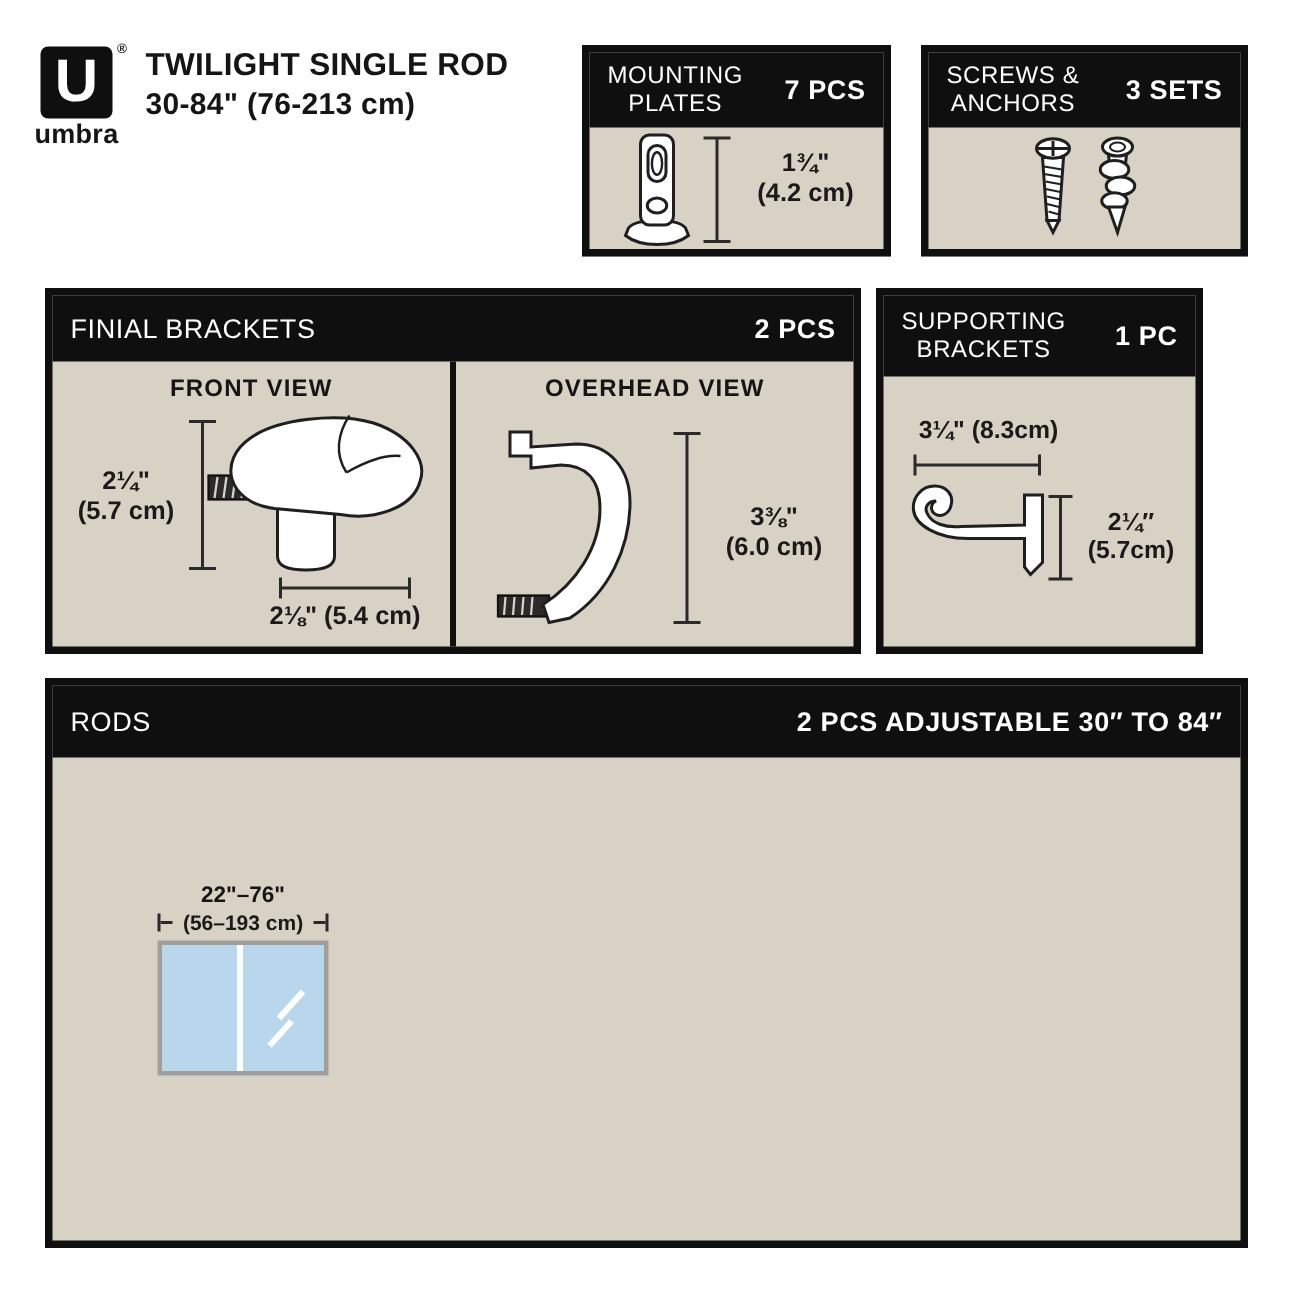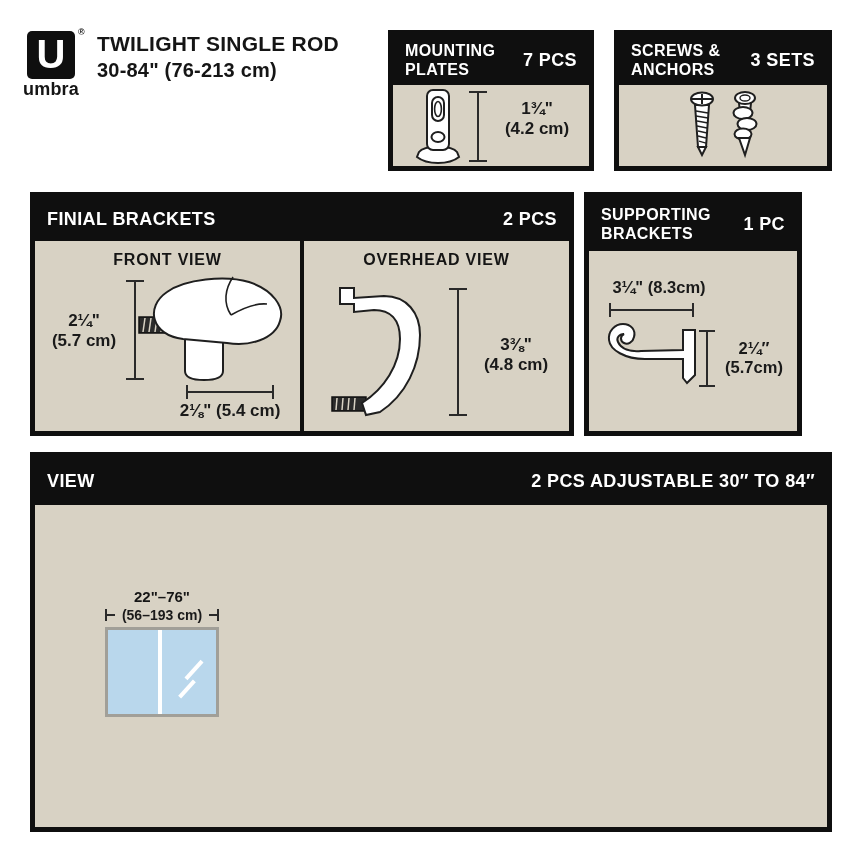--- a/index.html
+++ b/index.html
@@ -15,21 +15,21 @@
   .reg-mark{position:absolute;left:78px;top:27px;font-size:9px;font-weight:700;color:#222;}
   .logo-word{position:absolute;left:20px;top:79px;width:62px;text-align:center;
     font-size:18px;font-weight:700;letter-spacing:0.2px;}
   .brand-title{position:absolute;left:97px;top:31px;font-weight:700;letter-spacing:0.2px;}
   .brand-title .t1{font-size:21px;line-height:25px;}
   .brand-title .t2{font-size:20px;line-height:25px;margin-top:2px;}
   
   .box{position:absolute;background:#d8d2c4;border:5px solid #0f0f0f;box-sizing:border-box;}
   .box-header{background:#0f0f0f;color:#ffffff;display:flex;align-items:center;
     justify-content:space-between;padding:0 12px;box-sizing:border-box;}
-  .hdr-title{font-weight:700;letter-spacing:0.4px;line-height:19px;}
+  .hdr-title{font-weight:400;letter-spacing:0.4px;line-height:19px;text-align:center;}
   .hdr-title.single{font-size:18px;}
   .hdr-title.double{font-size:16px;}
   .hdr-qty{font-weight:700;font-size:18px;letter-spacing:0.4px;white-space:nowrap;}
   .box-body{position:relative;}
   
   .dim-label{position:absolute;font-weight:700;color:#1a1a1a;text-align:center;line-height:20px;}
   
   .dimrow{display:flex;align-items:center;}
   .dimrow .tick{width:2px;background:#2a2a2a;flex:0 0 auto;}
   .dimrow .seg{flex:1 1 auto;height:2px;background:#2a2a2a;}
@@ -211,21 +211,21 @@
           <path d="M36,15 L50,15 L50,25 L80,23 C103,23 116,40 116,62 C116,92 102,122 76,139 L62,142 L58,130 C80,116 96,92 96,66 C96,46 86,37 70,37 L50,39 L50,31 L36,31 Z" fill="#ffffff" stroke="#1f1f1f" stroke-width="2"></path>
 
           <g stroke="#2a2a2a" stroke-width="2">
             <line x1="154" y1="16" x2="154" y2="142"></line>
             <line x1="145" y1="16" x2="163" y2="16"></line>
             <line x1="145" y1="142" x2="163" y2="142"></line>
           </g>
         </svg>
         <div class="dim-label" style="left:162px;top:94px;width:100px;font-size:17px;">
           <div>3⅜"</div>
-          <div>(4.8 cm)</div>
+          <div>(6.0 cm)</div>
         </div>
       </div>
 
     </div>
   </div>
 
   <div class="box" style="left:584px;top:192px;width:218px;height:244px;">
     <div class="box-header" style="height:54px;">
       <div class="hdr-title double">
         <div>SUPPORTING</div>
@@ -253,21 +253,21 @@
       <div class="dim-label" style="left:0px;top:26px;width:140px;font-size:16.5px;">3¼" (8.3cm)</div>
       <div class="dim-label" style="left:124px;top:88px;width:82px;font-size:16.5px;line-height:19px;">
         <div>2¼″</div>
         <div>(5.7cm)</div>
       </div>
     </div>
   </div>
 
   <div class="box" style="left:30px;top:452px;width:802px;height:380px;">
     <div class="box-header" style="height:48px;">
-      <div class="hdr-title single">VIEW</div>
+      <div class="hdr-title single">RODS</div>
       <div class="hdr-qty">2 PCS ADJUSTABLE 30″ TO 84″</div>
     </div>
     <div class="box-body" style="height:322px;">
 
       <div class="window-group">
         <div class="win-t1">22"–76"</div>
         <div class="dimrow" style="margin-top:2px;">
           <span class="tick" style="height:12px;"></span>
           <span class="seg"></span>
           <span class="txt" style="font-size:14px;">(56–193 cm)</span>

